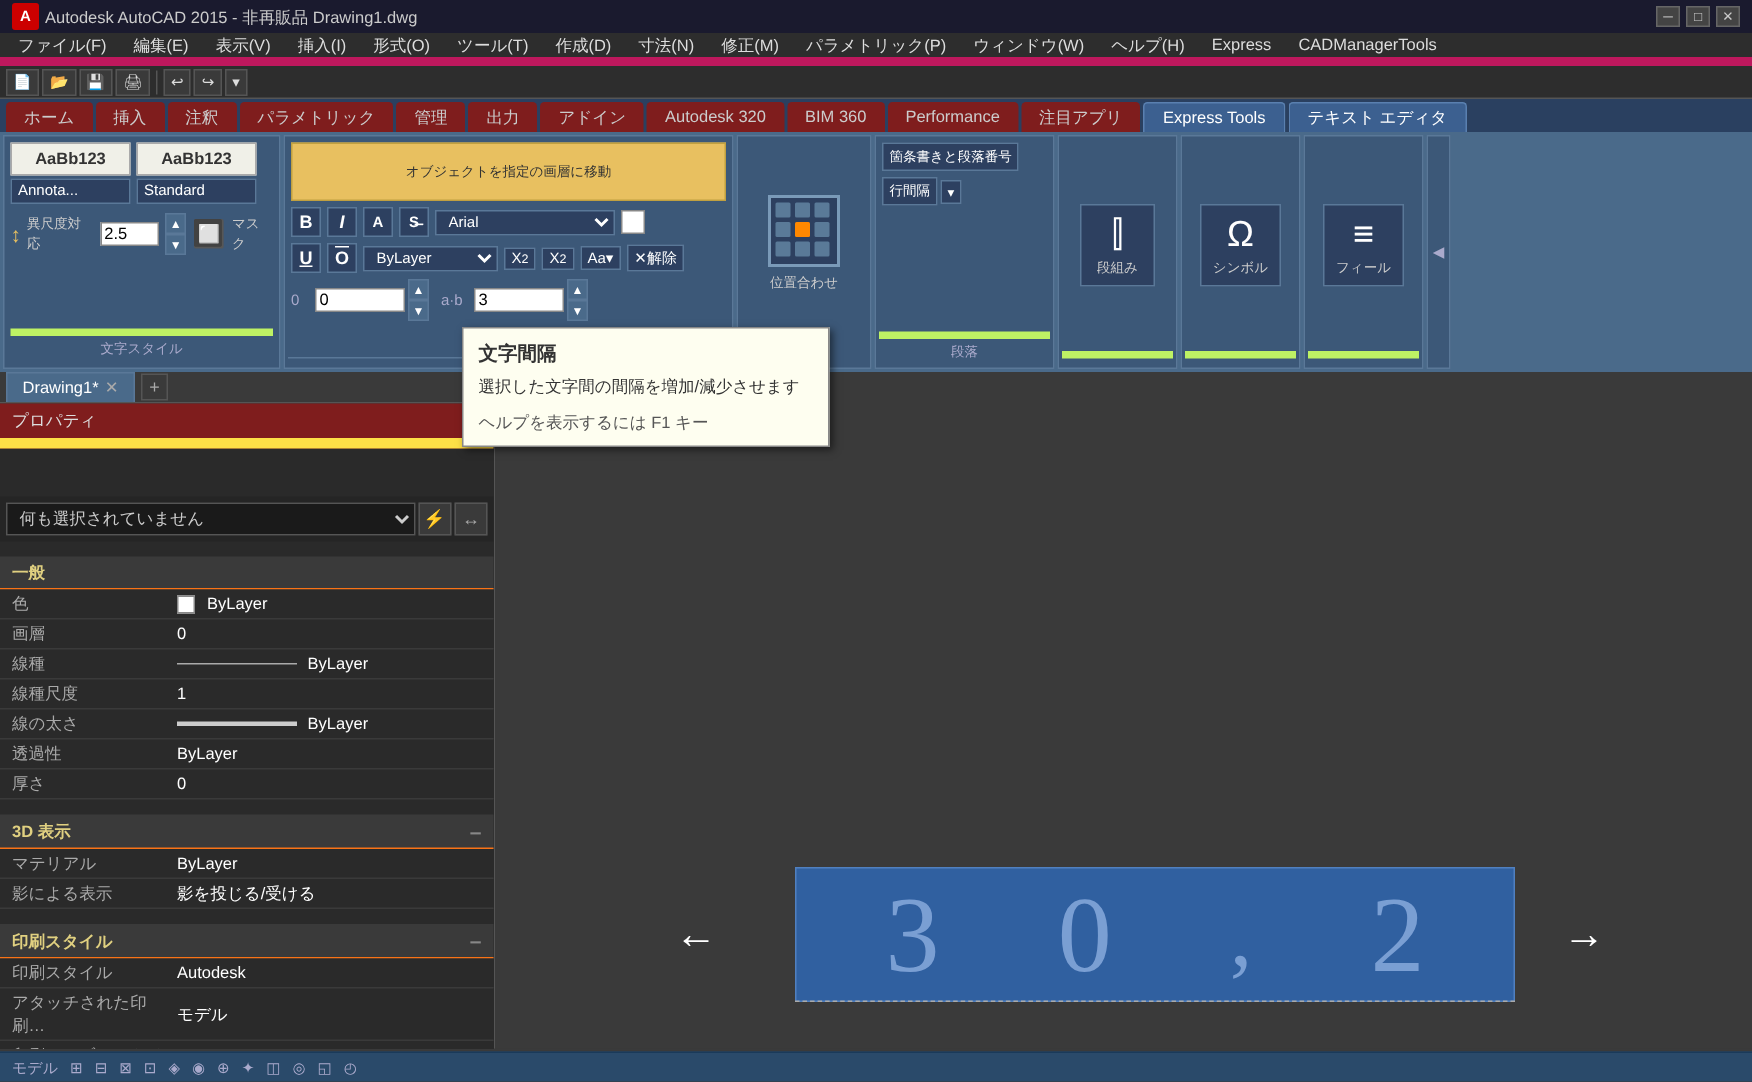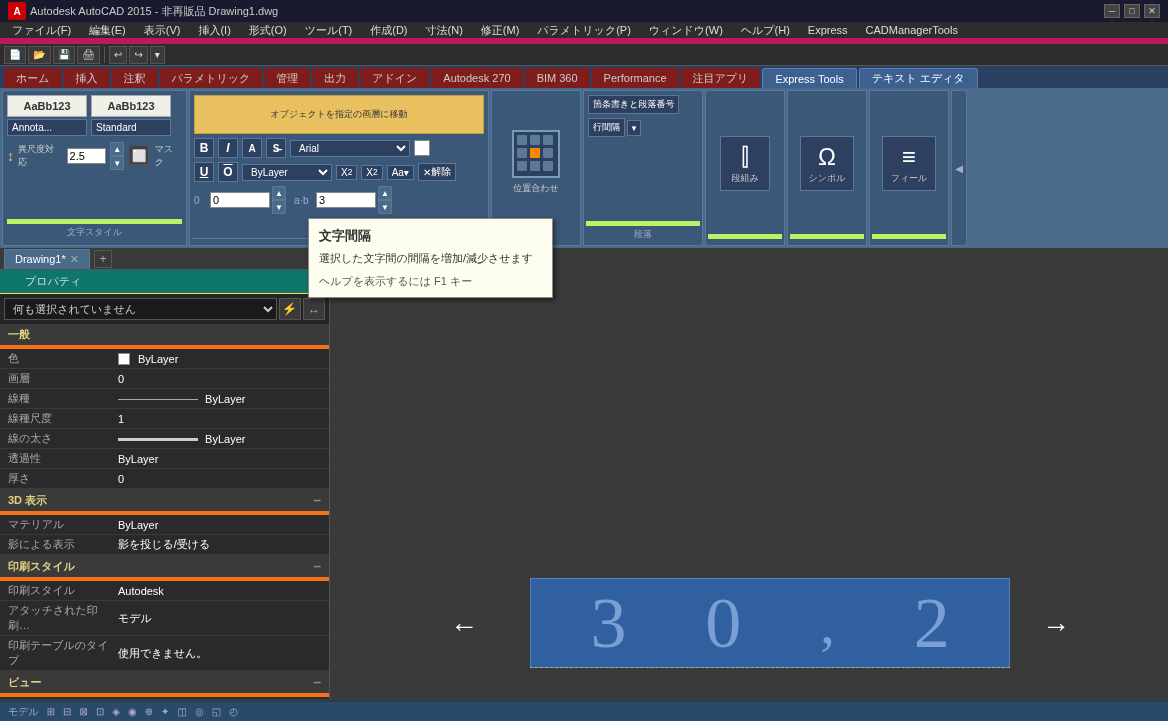--- a/index.html
+++ b/index.html
@@ -344,32 +344,33 @@
       color: #aaa;
       width: 18px; height: 18px;
       cursor: pointer;
       display: flex; align-items: center; justify-content: center;
       margin-left: 4px;
       font-size: 12px;
     }
 
     
     .properties-header {
-      background: #0f766e;
+      background: #7f1d1d;
       color: #ddd;
       font-size: 11px;
-      padding: 4px 25px;
-      border-bottom: 1px solid #fde047;
+      padding: 4px 8px;
+      border-bottom: 7px solid #fde047;
     }
     .properties-selector-row {
       display: flex;
       align-items: center;
       padding: 4px;
       gap: 2px;
       background: #252525;
+      margin-top: 32px;
     }
     .properties-select {
       background: #1a1a1a;
       border: 1px solid #555;
       color: #ccc;
       font-size: 11px;
       flex: 1;
       padding: 2px 4px;
       height: 22px;
     }
@@ -382,24 +383,25 @@
       display: flex; align-items: center; justify-content: center;
       font-size: 12px;
     }
 
     .section-header {
       background: #3a3a3a;
       color: #e0d080;
       font-size: 11px;
       font-weight: bold;
       padding: 3px 8px;
-      border-bottom: 4px solid #f97316;
-      cursor: pointer;
-      display: flex;
-      align-items: center;
+      border-bottom: 1px solid #f97316;
+      cursor: pointer;
+      display: flex;
+      align-items: center;
+      margin-top: 10px;
     }
     .prop-row {
       display: flex;
       align-items: center;
       padding: 2px 8px;
       border-bottom: 1px solid #3a3a3a;
       min-height: 20px;
     }
     .prop-label {
       color: #aaa;
@@ -619,21 +621,21 @@
 </div>
 
 <div class="ribbon-tabs">
   <div class="ribbon-tab">ホーム</div>
   <div class="ribbon-tab">挿入</div>
   <div class="ribbon-tab">注釈</div>
   <div class="ribbon-tab">パラメトリック</div>
   <div class="ribbon-tab">管理</div>
   <div class="ribbon-tab">出力</div>
   <div class="ribbon-tab">アドイン</div>
-  <div class="ribbon-tab">Autodesk 270</div>
+  <div class="ribbon-tab">Autodesk 320</div>
   <div class="ribbon-tab">BIM 360</div>
   <div class="ribbon-tab">Performance</div>
   <div class="ribbon-tab">注目アプリ</div>
   <div class="ribbon-tab active">Express Tools</div>
   <div class="ribbon-tab active">テキスト エディタ</div>
 </div>
 
 <div class="full-ribbon">
 
   <div class="ribbon-panel text-style-panel" style="width:185px; min-width:185px;">

